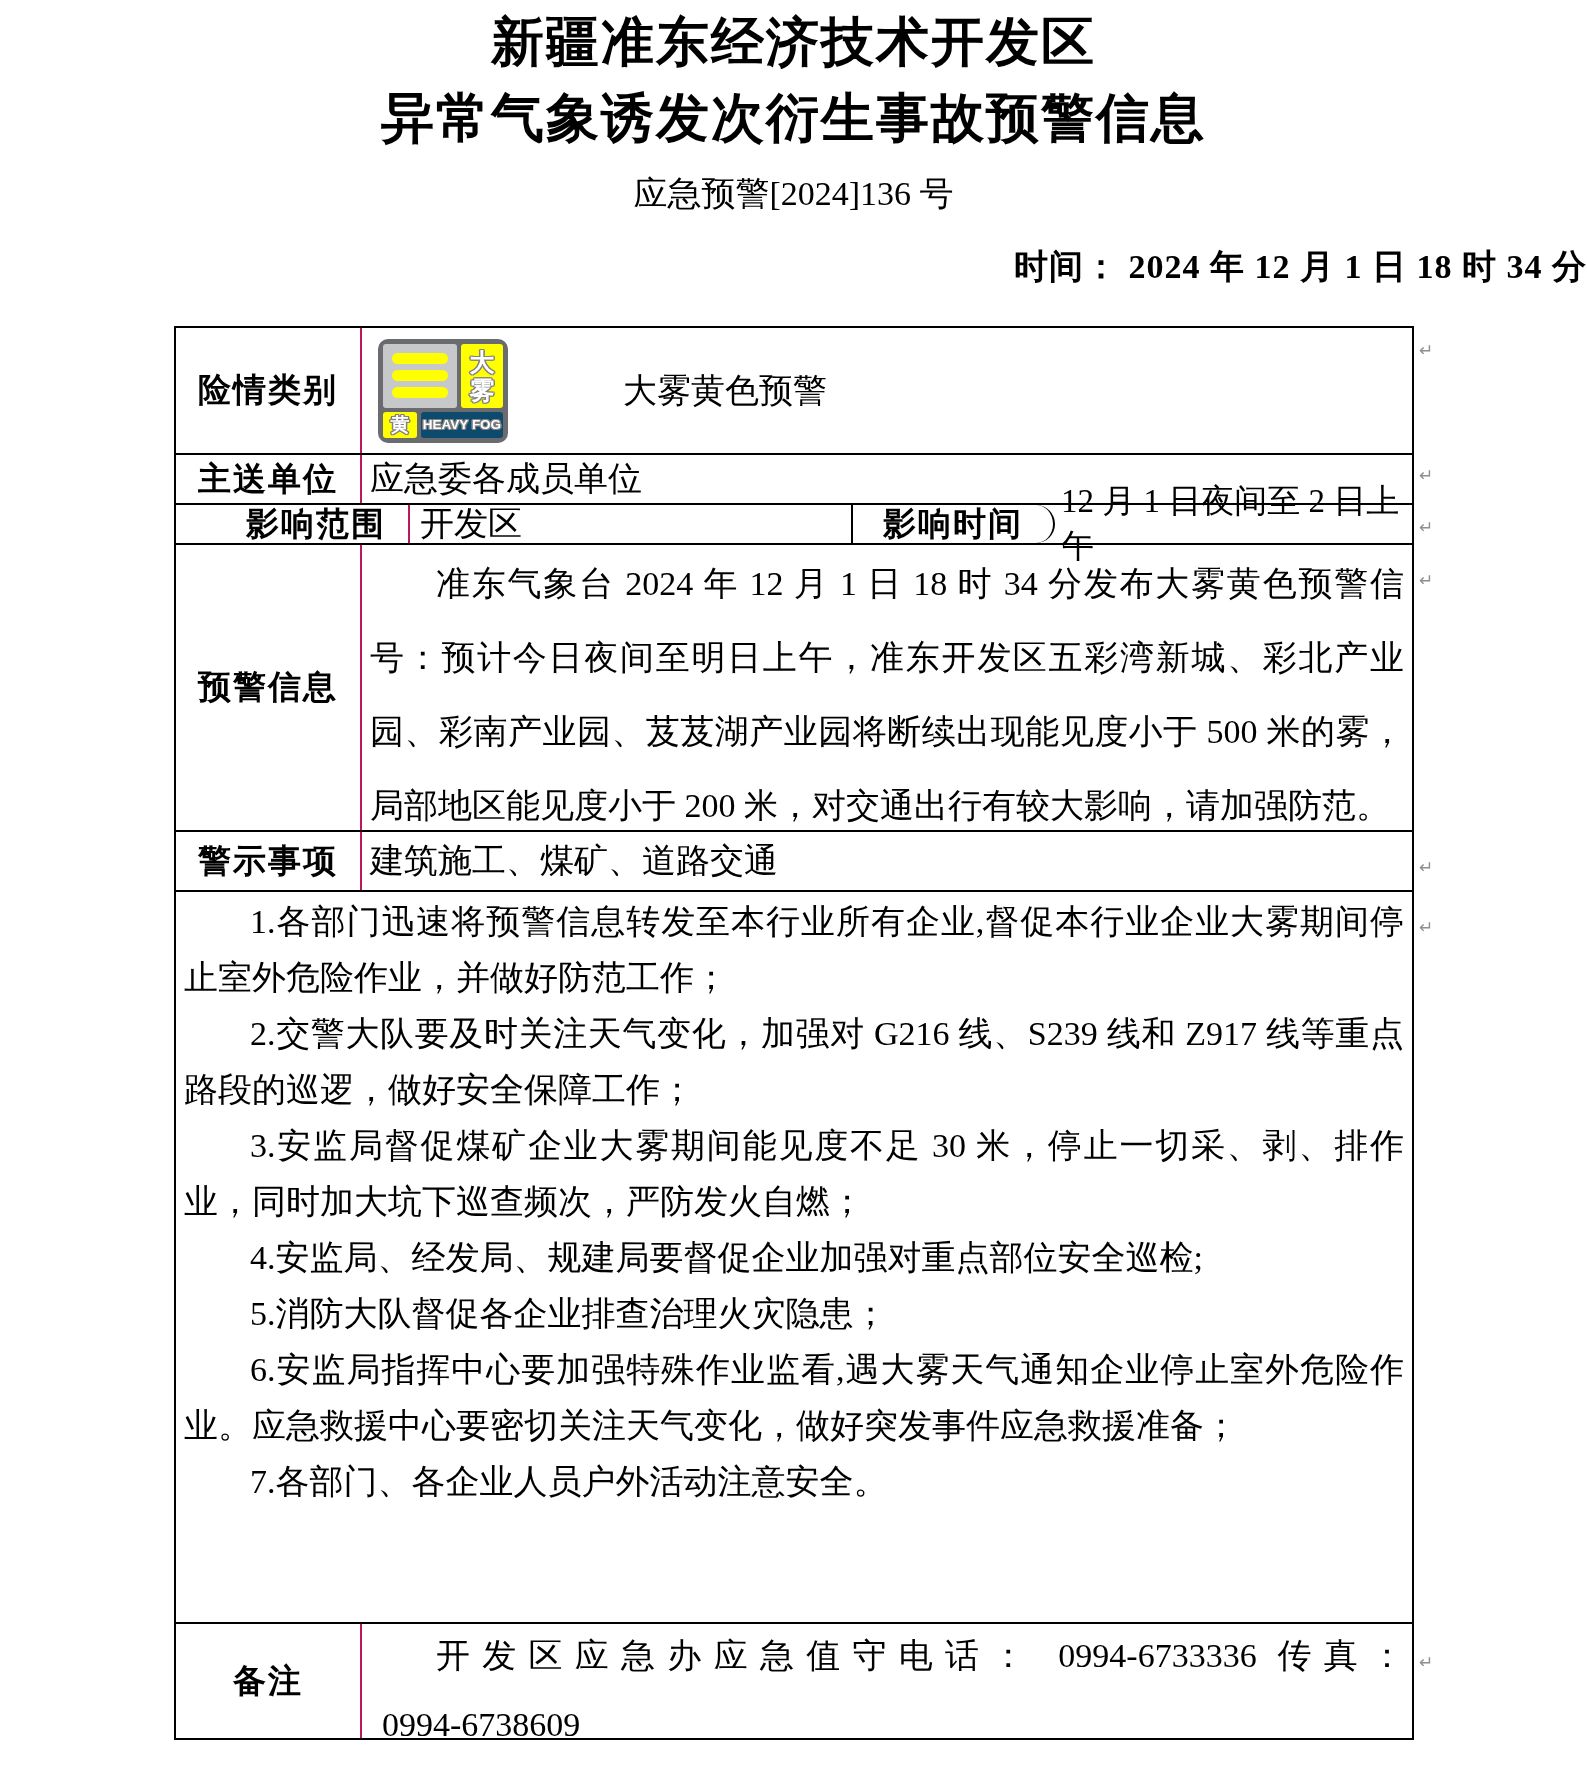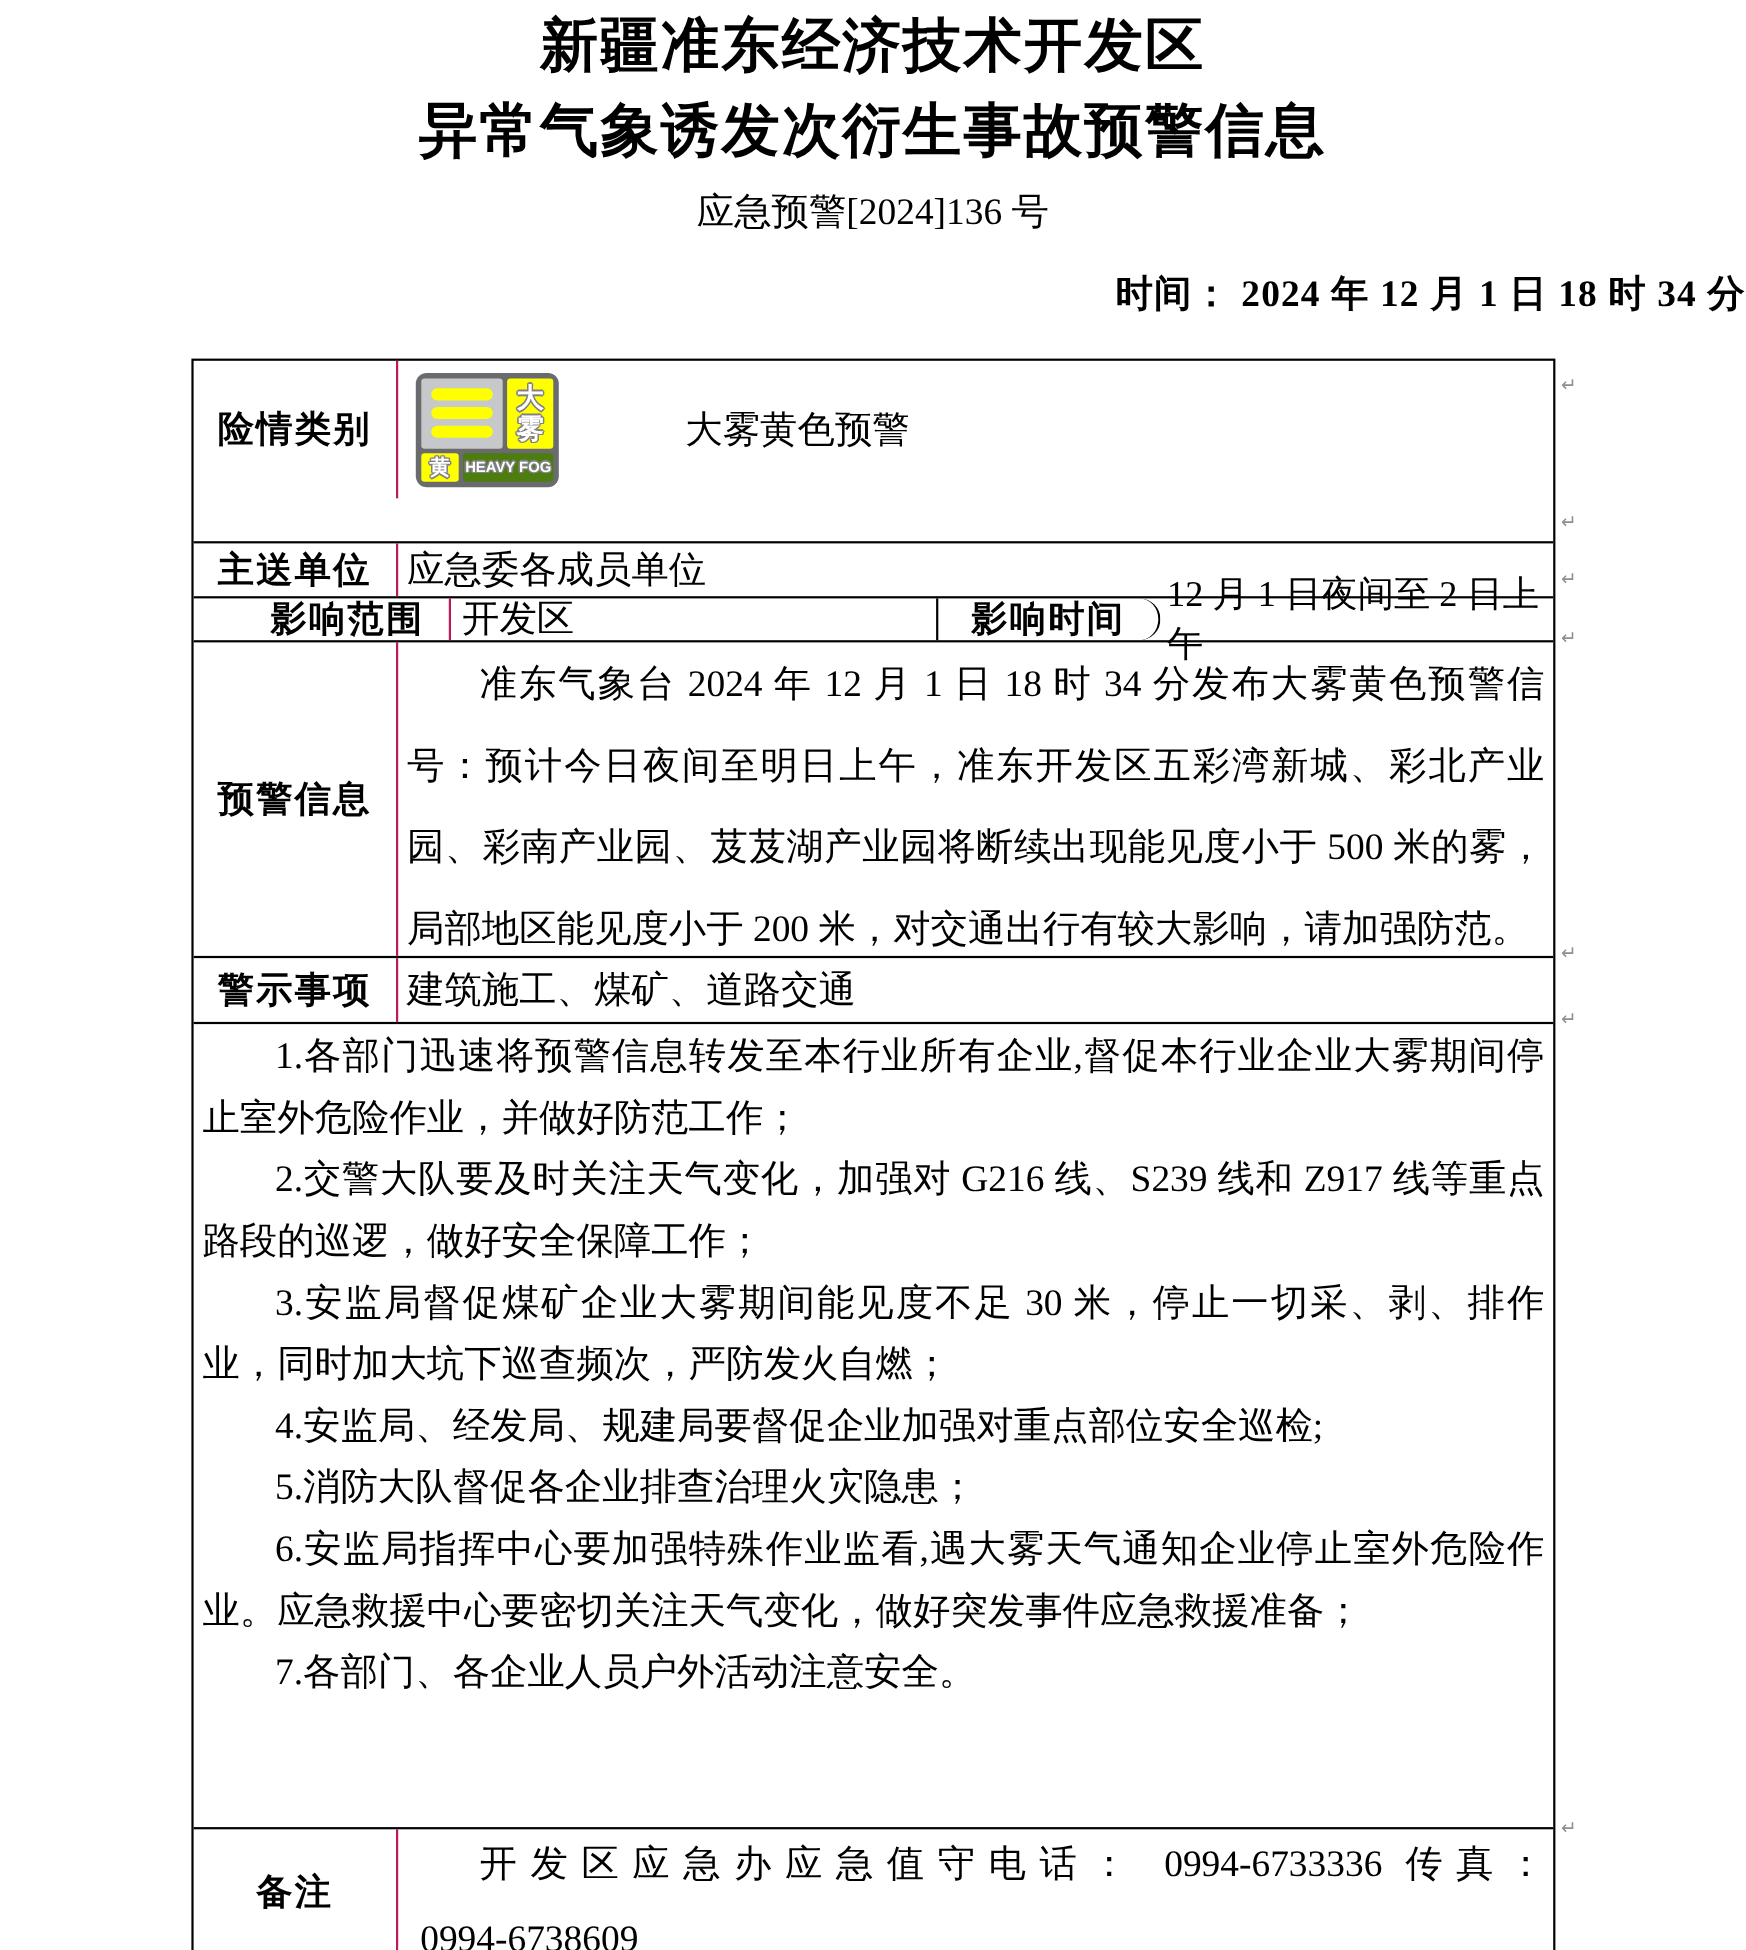--- a/index.html
+++ b/index.html
@@ -35,21 +35,21 @@
     font-weight:700;font-size:33px;letter-spacing:2px;text-align:center;
   }
   .value-cell{
     flex:1;box-sizing:border-box;padding:0 8px;display:flex;align-items:center;
     font-size:34px;
   }
   .para-cell{
     flex:1;box-sizing:border-box;padding:2px 8px;display:block;font-size:34px;
   }
   .r1{height:125px;}
-  .r2{height:50px;margin-top:39px;}
+  .r2{height:50px;}
   .r3{height:40px;padding-left:48px;}
   .r4{height:287px;}
   .r5{height:60px;}
   .r6{height:732px;}
   .r7{height:116px;}
   .mid-cell{
     flex:0 0 443px;border-right:2px solid #000;box-sizing:border-box;
     display:flex;align-items:center;padding:0 10px;font-size:34px;
   }
   .mid-label{
@@ -88,21 +88,21 @@
     flex:0 0 42px;background:#ffff00;border-radius:3px;display:flex;flex-direction:column;
     align-items:center;justify-content:center;
     font-family:"Liberation Sans", sans-serif;font-weight:900;font-size:25px;line-height:28px;
   }
   .fog-bottom{display:flex;gap:4px;flex:0 0 26px;}
   .fog-level{
     flex:0 0 34px;background:#ffff00;border-radius:3px;display:flex;align-items:center;justify-content:center;
     font-family:"Liberation Sans", sans-serif;font-weight:900;font-size:19px;
   }
   .fog-en{
-    flex:1;background:#4d7c0f;border-radius:3px;display:flex;align-items:center;justify-content:center;
+    flex:1;background:#0c4a6e;border-radius:3px;display:flex;align-items:center;justify-content:center;
     font-family:"Liberation Sans", sans-serif;font-weight:900;font-size:13.5px;letter-spacing:0px;
   }
   .outline-txt{
     color:#ffffff;
     text-shadow:-1.4px 0 #808184,1.4px 0 #808184,0 -1.4px #808184,0 1.4px #808184,
                 -1px -1px #808184,1px 1px #808184,-1px 1px #808184,1px -1px #808184;
   }
   .risk-value-text{margin-left:115px;font-size:34px;}
   
   .row-mark{

